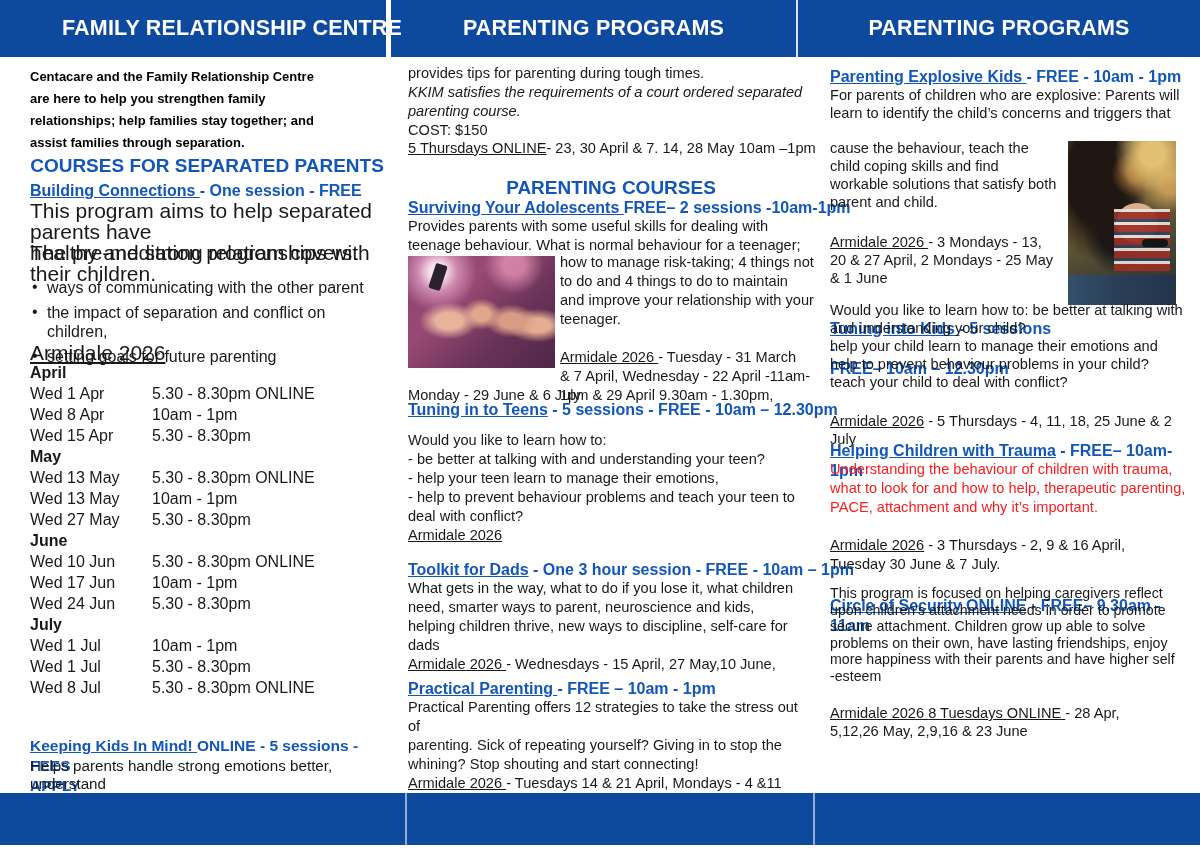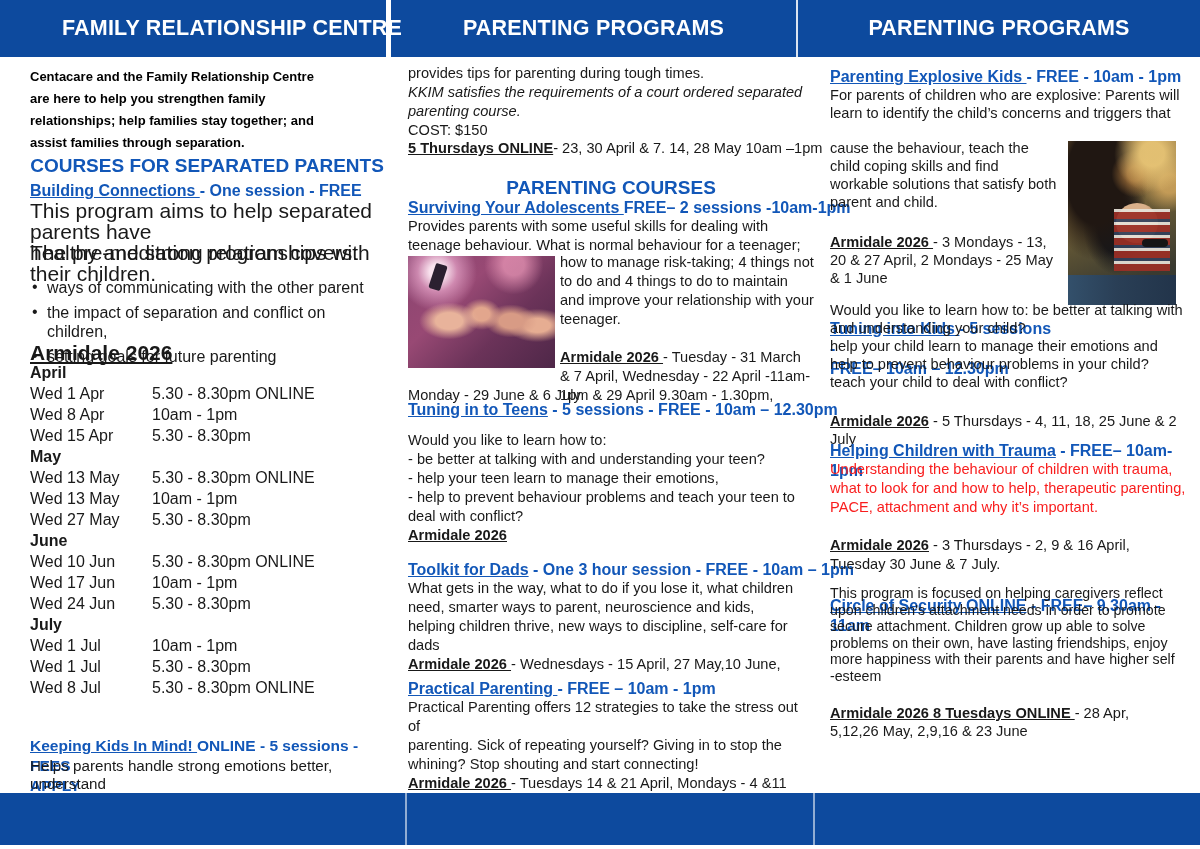--- a/index.html
+++ b/index.html
@@ -19,21 +19,21 @@
   .par{white-space:pre-line;}
   
   .intro{font-weight:bold;font-size:13px;line-height:22px;color:#000000;}
   .sec-head{color:#1257b8;font-weight:bold;font-size:19px;text-align:center;}
   .prog-title{color:#1257b8;font-weight:bold;font-size:16px;line-height:20px;}
   .prog-title .u{text-decoration:underline;}
   .nw{white-space:nowrap;}
   .body1{font-size:21px;line-height:21px;}
   .bullet{position:relative;padding-left:17px;font-size:16px;line-height:19px;margin-top:6px;}
   .bullet:before{content:"\2022";position:absolute;left:2px;top:-1px;}
-  .bold-u{font-weight:bold;text-decoration:underline;}
+  .bold-u{font-weight:normal;text-decoration:underline;}
   .sched{font-size:16px;line-height:21px;}
   .sched-month{font-weight:bold;}
   .sched-row{display:flex;}
   .sched-row .sd{width:122px;flex:0 0 122px;}
   .keeping-title{width:372px;font-size:15.5px;}
   
   .body2{font-size:14.6px;line-height:19px;}
   .body2i{font-size:14.6px;line-height:19px;font-style:italic;}
   .body2t{font-size:14.6px;line-height:18px;}
   .body2c{font-size:14.2px;line-height:16.5px;}

